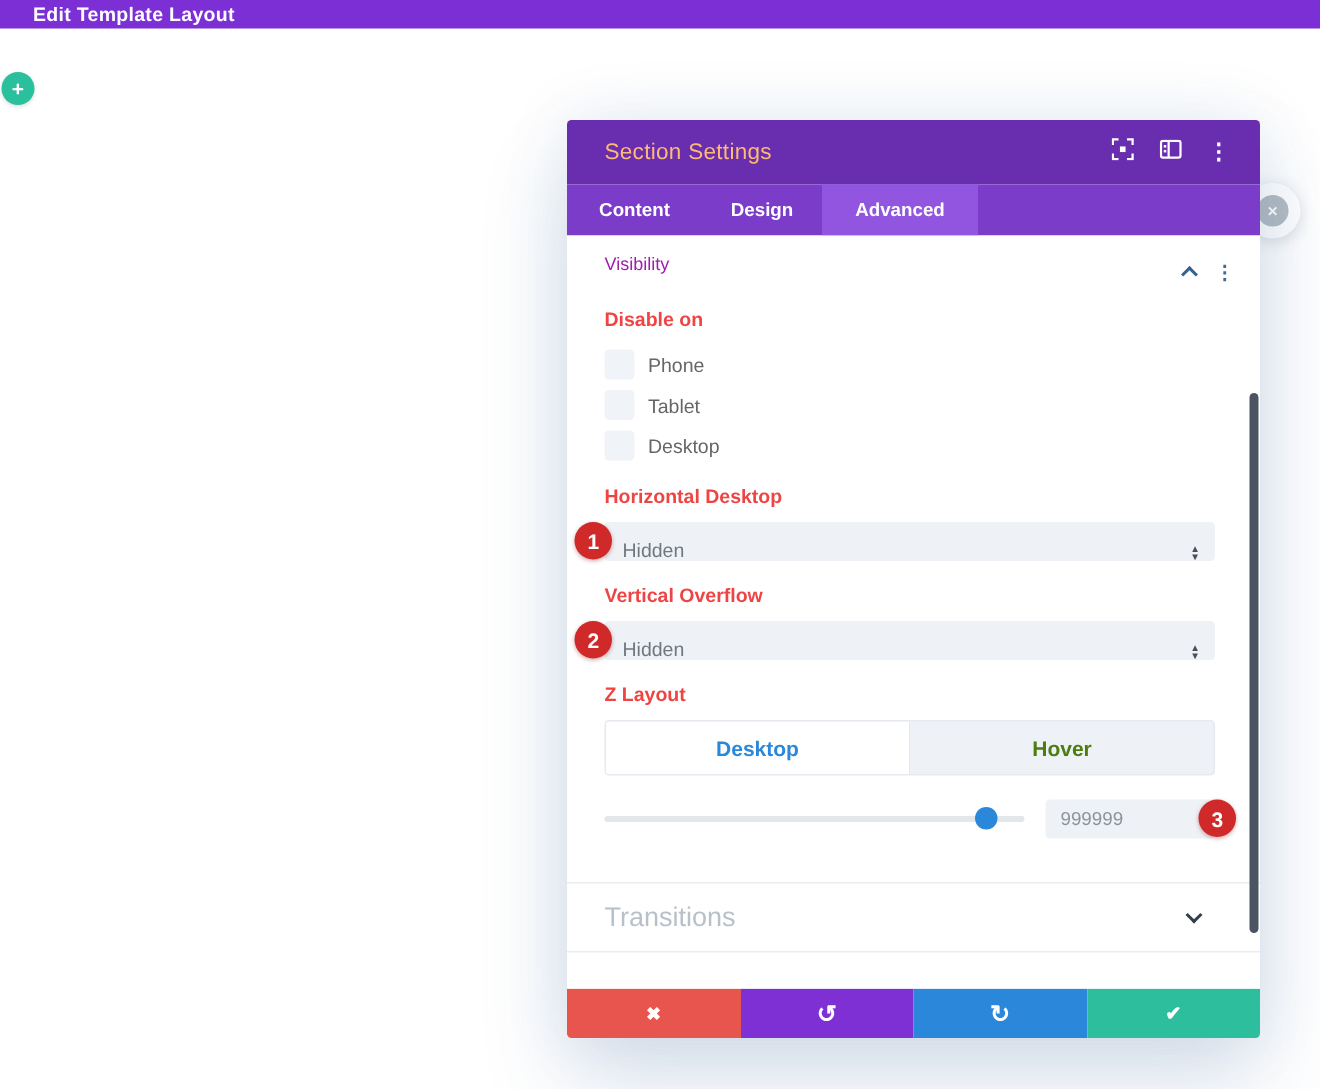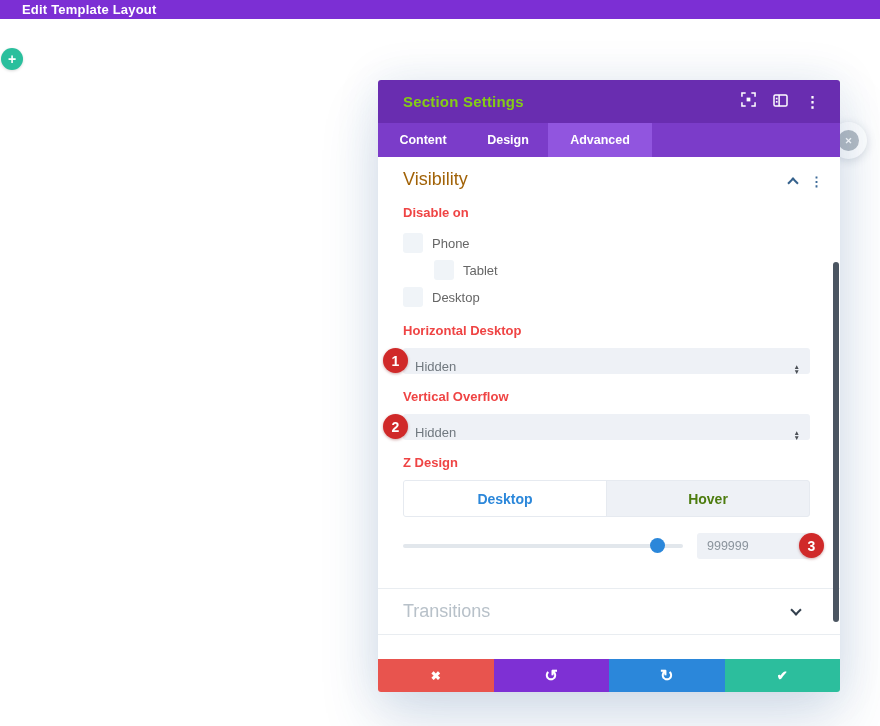--- a/index.html
+++ b/index.html
@@ -37,36 +37,36 @@
   
   .modal {
     position:absolute; left:378px; top:80px; width:462px; height:612px; z-index:2;
     border-radius:3px; background:#fff;
     box-shadow:0 30px 60px rgba(30,80,140,.16), 0 0 45px rgba(30,80,140,.10);
   }
   .modal-header {
     height:43px; background:#692db0; border-radius:3px 3px 0 0;
     display:flex; align-items:center; padding:0 20px 0 25px;
   }
-  .modal-title { color:#84cc16; font-size:15px; font-weight:bold; flex:1; letter-spacing:.2px; }
+  .modal-title { color:#fdba74; font-size:15px; font-weight:normal; flex:1; letter-spacing:.2px; }
   .hicon { margin-left:17px; display:flex; align-items:center; cursor:pointer; }
   .kebab { color:#fff; font-size:15px; font-weight:bold; line-height:1; }
 
   .tabbar { height:34px; background:#7b3cc9; display:flex; }
   .tab {
     color:#fff; font-size:12.5px; font-weight:bold; display:flex;
     align-items:center; justify-content:center; cursor:pointer;
   }
   .tab-content { width:90px; } .tab-design { width:80px; }
   .tab-advanced { width:104px; background:#9155df; }
 
   .modal-body { position:relative; height:502px; background:#fff; overflow:hidden; }
 
   
-  .vis-head { position:absolute; left:25px; top:12px; font-size:18px; color:#a16207; }
+  .vis-head { position:absolute; left:25px; top:12px; font-size:12px; color:#a21caf; }
   .vis-icons { position:absolute; right:17px; top:18px; display:flex; align-items:center; gap:13px; }
   .chev { width:8px; height:8px; border-left:2px solid #35618c; border-top:2px solid #35618c; }
   .chev-up { transform:rotate(45deg); margin-top:3px; }
   .chev-down { border-color:#333f4d; transform:rotate(225deg); margin-top:-3px; }
   .mini-kebab { color:#3e6b99; font-size:13px; font-weight:bold; line-height:1; cursor:pointer; }
 
   .field-label { position:absolute; left:25px; font-size:13px; font-weight:bold; color:#ef4444; }
 
   
   .cbx-row { position:absolute; left:25px; display:flex; align-items:center; }
@@ -195,21 +195,21 @@
           <div class="chev chev-up"></div>
         </div>
       <div class="mini-kebab">⋮</div>
     </div>
 
     <div class="field-label" style="top:48px;">Disable on</div>
     <div class="cbx-row" style="top:76px;justify-content:flex-end;">
       <div class="cbx"></div>
       <div class="cbx-label">Phone</div>
     </div>
-    <div class="cbx-row" style="top:103px;margin-left:31px;">
+    <div class="cbx-row" style="top:103px;">
       <div class="cbx"></div>
       <div class="cbx-label">Tablet</div>
     </div>
     <div class="cbx-row" style="top:130px;">
       <div class="cbx"></div>
       <div class="cbx-label">Desktop</div>
     </div>
 
     <div class="field-label" style="top:166px;">Horizontal Desktop</div>
     <div class="select" style="top:191px;">
@@ -224,21 +224,21 @@
     <div class="field-label" style="top:232px;">Vertical Overflow</div>
     <div class="select" style="top:257px;">
       <div class="select-value">Hidden</div>
       <div class="sort-arrows">
         <span>▲</span>
           <span>▼</span>
       </div>
     </div>
     <div class="badge" style="left:5px; top:257px;">2</div>
 
-    <div class="field-label" style="top:298px;">Z Design</div>
+    <div class="field-label" style="top:298px;">Z Layout</div>
     <div class="device-group">
       <div class="device-tab active">
         <span>Desktop</span>
       </div>
       <div class="device-tab inactive">
         <span>Hover</span>
       </div>
     </div>
 
     <div class="slider-track"></div>

